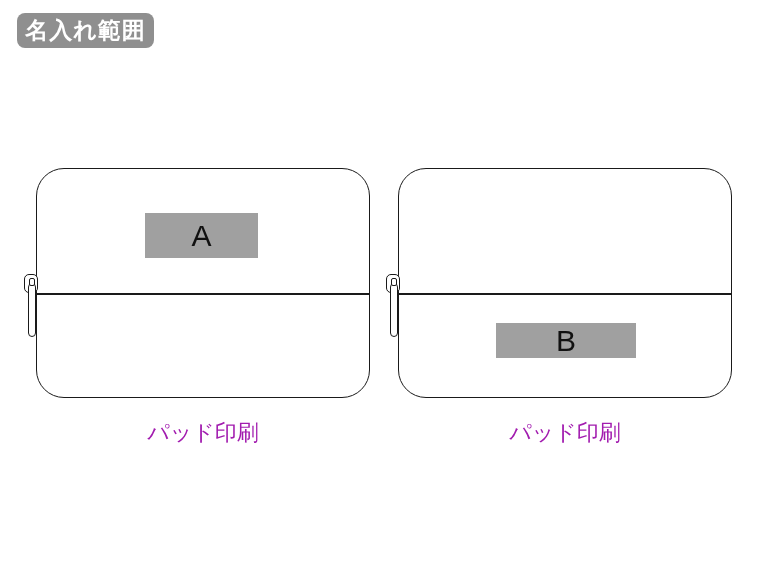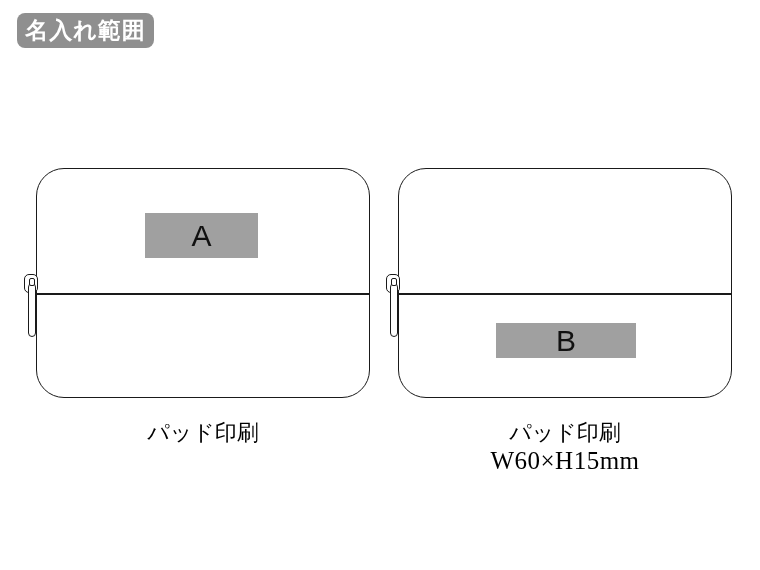--- a/index.html
+++ b/index.html
@@ -105,21 +105,21 @@
   }
   .area-a { left: 108px; top: 44px;  width: 113px; height: 45px; }
   .area-b { left: 97px;  top: 154px; width: 140px; height: 35px; }
 
   
   .caption {
     position: absolute;
     top: 419px;
     width: 334px;
     text-align: center;
-    color: #000000;
+    color: #a21caf;
     font-family: "Liberation Serif", "DejaVu Serif", serif;
   }
   .caption-left  { left: 36px; }
   .caption-right { left: 398px; }
   .caption .method { font-size: 22px; line-height: 27px; }
   .caption .size   { font-size: 25px; line-height: 30px; letter-spacing: 0.5px; }
 </style>
 </head>
 <body>
 
@@ -148,16 +148,15 @@
       <span>B</span>
     </div>
   </div>
 
   <div class="caption caption-left">
     <div class="method">パッド印刷</div>
   </div>
 
   <div class="caption caption-right">
     <div class="method">パッド印刷</div>
-    <div class="size">W60×H15mm</div>
   </div>
 
 </div>
 
 </body></html>

